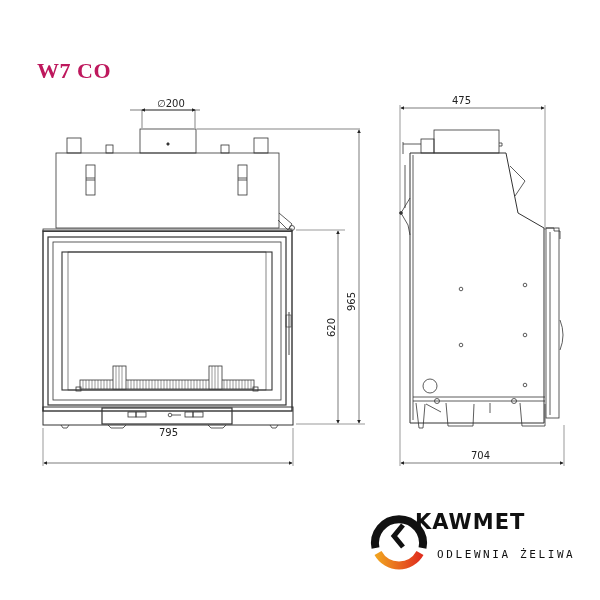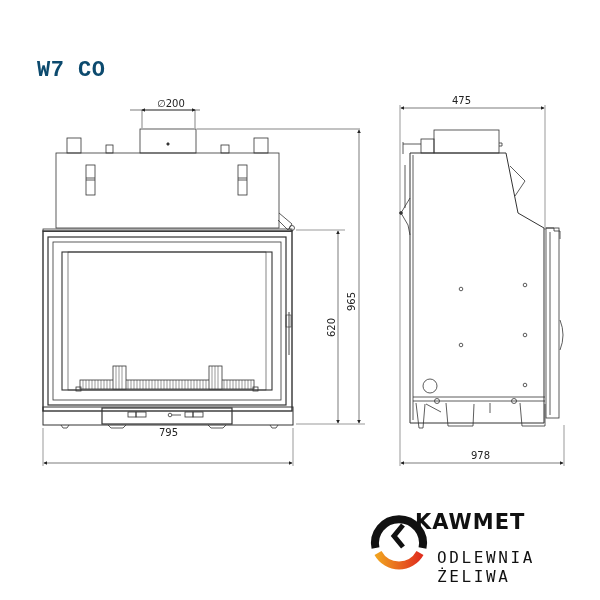--- a/index.html
+++ b/index.html
@@ -1,22 +1,22 @@
 <!DOCTYPE html>
 <html><head>
 <meta charset="utf-8">
 <style>
   html,body{margin:0;padding:0;background:#fff;}
   body{width:600px;height:600px;position:relative;overflow:hidden;font-family:"Liberation Sans",sans-serif;}
-  .title{position:absolute;left:37px;top:58px;font-size:22px;font-weight:bold;color:#0c4a6e;letter-spacing:0.5px;font-family:Liberation Mono, monospace;}
+  .title{position:absolute;left:37px;top:58px;font-size:22px;font-weight:bold;color:#be185d;letter-spacing:0.5px;font-family:Liberation Serif, serif;}
   .dim{position:absolute;font-size:10px;color:#222;font-family:"DejaVu Sans",sans-serif;}
   .dim-v{transform:rotate(-90deg);transform-origin:center center;}
   svg{position:absolute;left:0;top:0;}
   .logo-name{position:absolute;left:415px;top:510px;font-size:21px;font-weight:bold;color:#111;font-family:"DejaVu Sans",sans-serif;letter-spacing:1px;}
-  .logo-sub{position:absolute;left:437px;top:548px;font-size:16px;color:#111;font-family:"DejaVu Sans Mono",monospace;letter-spacing:2.6px;}
+  .logo-sub{position:absolute;left:437px;top:548px;font-size:11px;color:#111;font-family:"DejaVu Sans Mono",monospace;letter-spacing:2.6px;}
 </style>
 </head>
 <body>
 
 <div class="title">W7 CO</div>
 
 <svg width="600" height="600" viewBox="0 0 600 600">
   <defs>
     <marker id="arr" markerWidth="6" markerHeight="6" refX="5" refY="3" orient="auto">
       <path d="M0,0 L6,3 L0,6 z" fill="#222"></path>
@@ -203,16 +203,16 @@
     <path d="M378,553 A24,24 0 0 0 420,553" stroke="url(#logoGrad)" stroke-width="8" fill="none"></path>
     <path d="M403,525 L394,536 L403,547" stroke="#111" stroke-width="5" fill="none" stroke-linejoin="miter"></path>
   </g>
 </svg>
 
 <div class="dim" style="left:157px;top:98px;text-align:right;">∅200</div>
 <div class="dim" style="left:159px;top:427px;">795</div>
 <div class="dim dim-v" style="left:322px;top:322px;">620</div>
 <div class="dim dim-v" style="left:342px;top:296px;">965</div>
 <div class="dim" style="left:452px;top:95px;">475</div>
-<div class="dim" style="left:471px;top:450px;">978</div>
+<div class="dim" style="left:471px;top:450px;">704</div>
 
 <div class="logo-name">KAWMET</div>
 <div class="logo-sub">ODLEWNIA ŻELIWA</div>
 
 </body></html>

